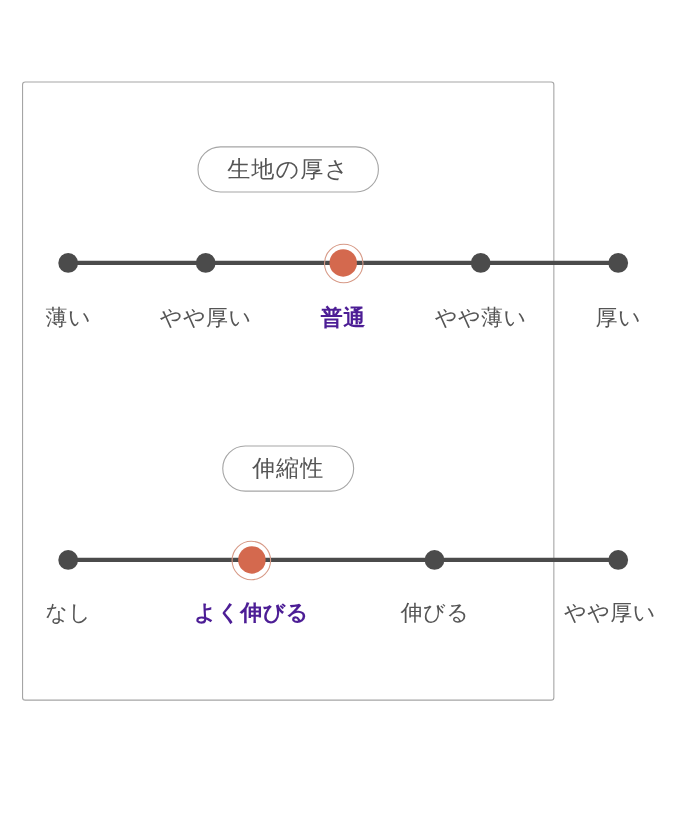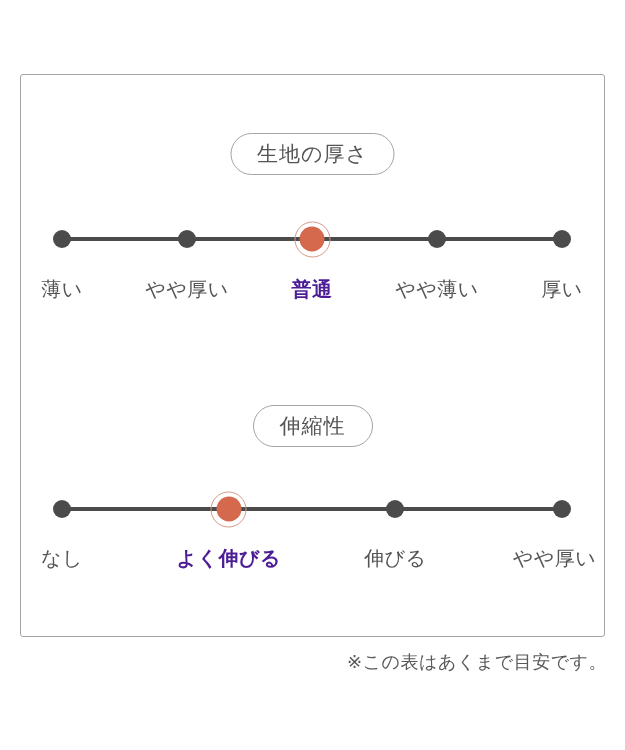--- a/index.html
+++ b/index.html
@@ -19,21 +19,21 @@
     position: relative;
     width: 625px;
     height: 750px;
     background: #ffffff;
     overflow: hidden;
   }
   .spec-box {
     position: absolute;
     left: 20px;
     top: 74px;
-    width: 585px;
+    width: 484px;
     height: 563px;
     border: 1.5px solid var(--border);
     border-radius: 3px;
     box-sizing: border-box;
     background: #ffffff;
   }
   .pill {
     position: absolute;
     left: 50%;
     transform: translateX(-50%);
@@ -168,14 +168,13 @@
       <div class="labels">
         <span class="lbl" style="left:0%">なし</span>
         <span class="lbl selected" style="left:33.333%">よく伸びる</span>
         <span class="lbl" style="left:66.667%">伸びる</span>
         <span class="lbl" style="left:98.5%">やや厚い</span>
       </div>
     </section>
 
   </div>
 
-  <div class="footnote">※この表はあくまで目安です。</div>
 </div>
 
 </body></html>

